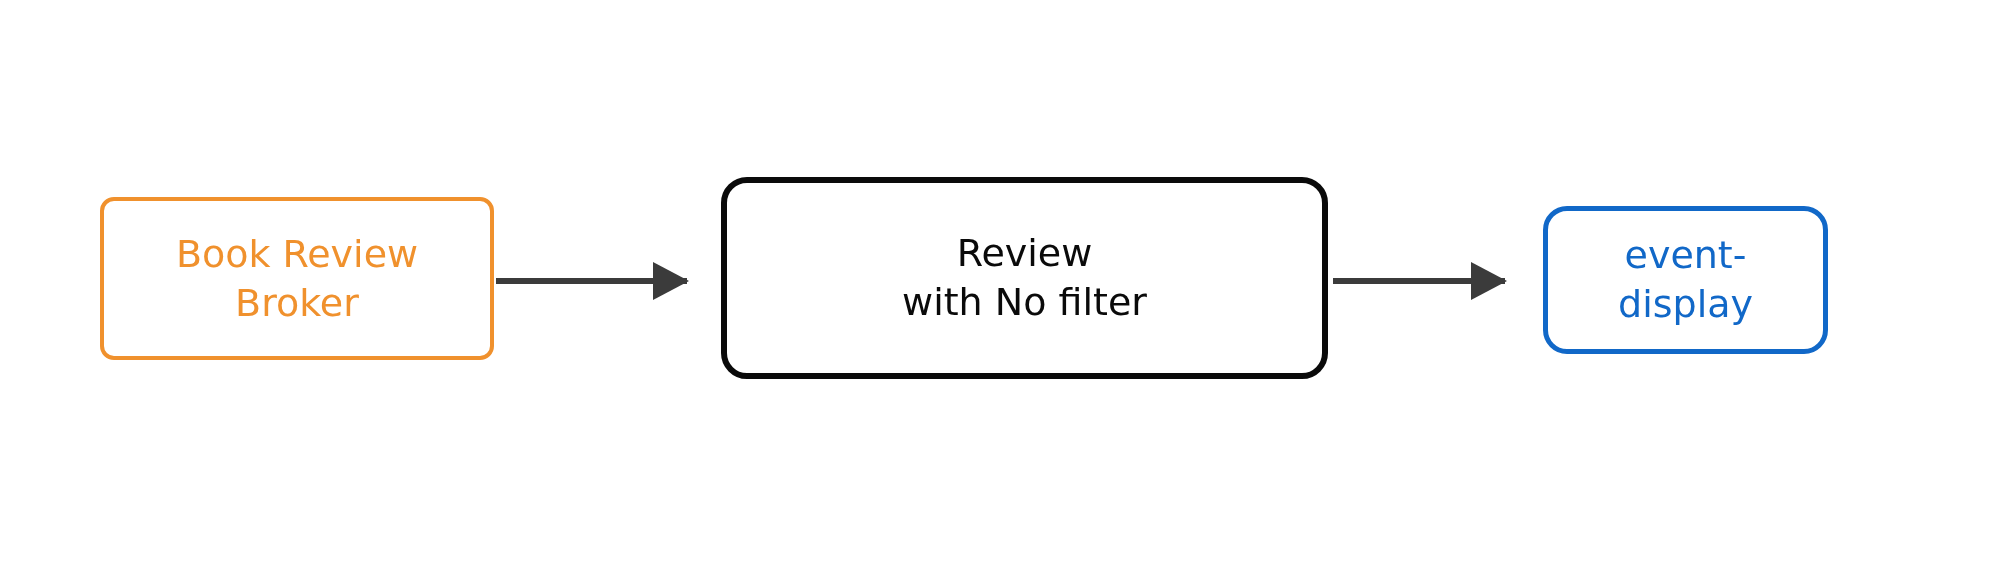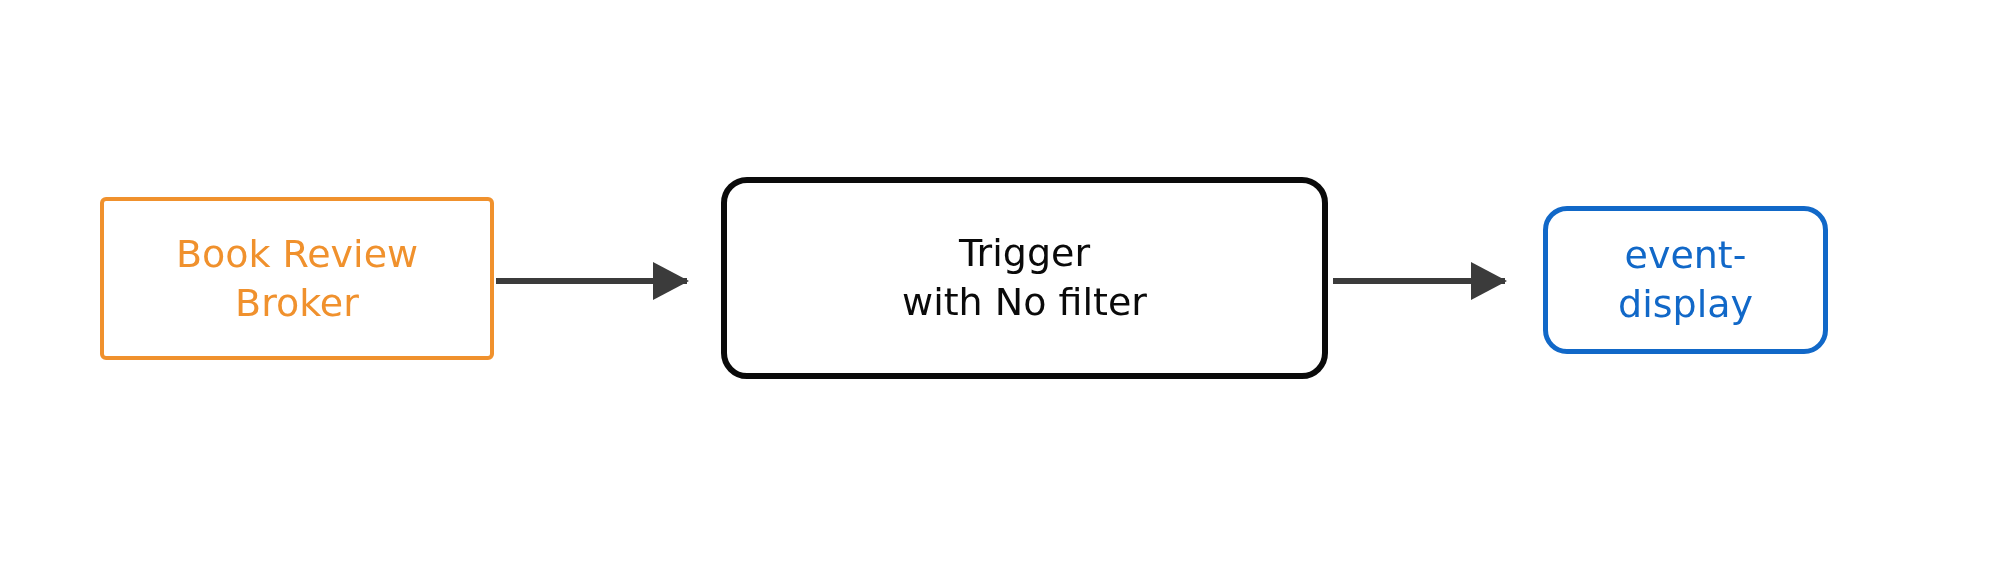--- a/index.html
+++ b/index.html
@@ -28,21 +28,21 @@
     text-align: center;
     line-height: 1.28;
   }
   
   .node-source {
     left: 100px;
     top: 197px;
     width: 394px;
     height: 163px;
     border: 4px solid #f0912d;
-    border-radius: 6px;
+    border-radius: 14px;
     color: #f0912d;
     font-size: 38px;
   }
   
   .node-trigger {
     left: 721px;
     top: 177px;
     width: 607px;
     height: 202px;
     border: 6px solid #0a0a0a;
@@ -109,21 +109,21 @@
     <span class="node-label">Book Review
 Broker</span>
   </div>
 
   <div class="edge edge-1">
     <span class="edge-line"></span>
     <span class="edge-head"></span>
   </div>
 
   <div class="node node-trigger">
-    <span class="node-label">Trigger
+    <span class="node-label">Review
 with No filter</span>
   </div>
 
   <div class="edge edge-2">
     <span class="edge-line"></span>
     <span class="edge-head"></span>
   </div>
 
   <div class="node node-sink">
     <span class="node-label">event-display</span>

